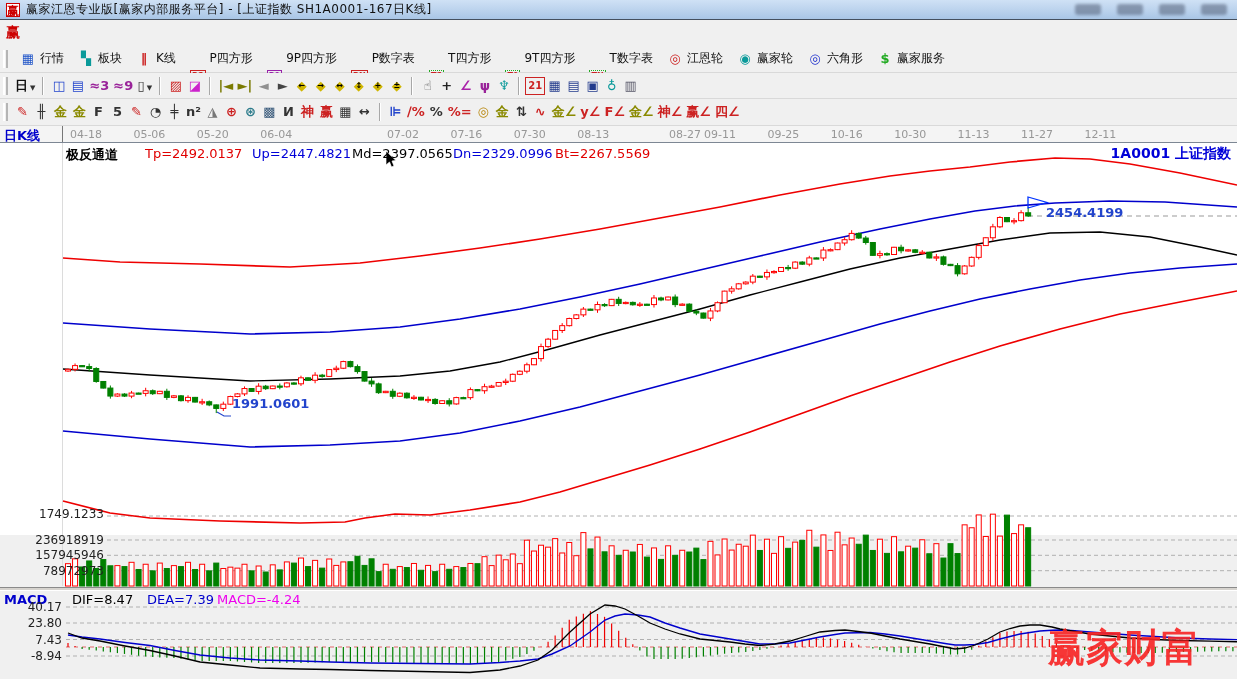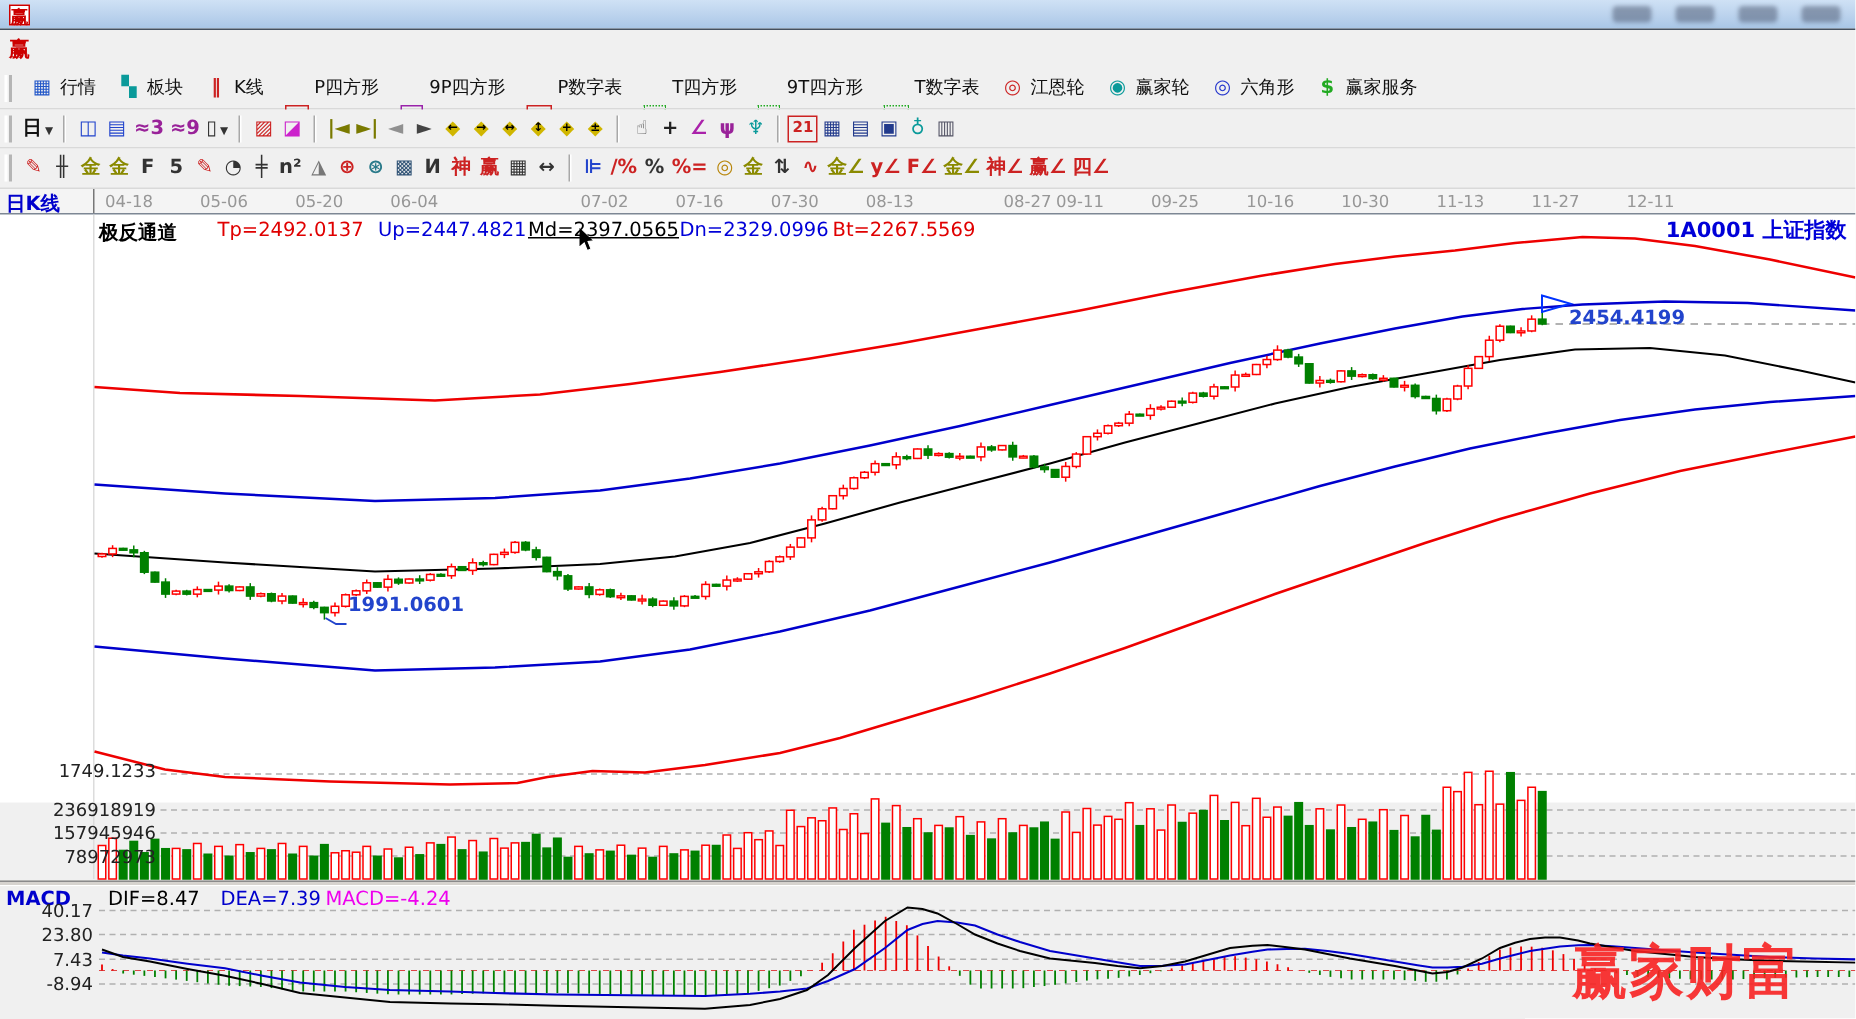--- a/index.html
+++ b/index.html
@@ -48,40 +48,41 @@
   .datelabel { position:absolute; top:2px; transform:translateX(-50%); font-size:11px; color:#979797; }
 
   
   .chartarea { position:absolute; left:0; top:142px; width:1237px; height:393px; background:#fff;
     border-top:1px solid #7d8794; }
   .chartarea svg { position:absolute; left:0; top:0; }
   .lbl { position:absolute; white-space:nowrap; }
   .ind-title { font-size:13px; color:#000; font-weight:bold; }
   .v-red  { font-size:13px; color:#e00000; }
   .v-blue { font-size:13px; color:#0000d8; }
-  .v-blk  { font-size:13px; color:#000;text-decoration:underline; }
+  .v-blk  { font-size:13px; color:#000; }
   .symbol { font-size:14px; font-weight:bold; color:#0000d8; }
   .pricelbl { font-size:13px; font-weight:bold; color:#2244cc; }
   .axisnum { font-size:12px; color:#222; text-align:right; }
   .macd-title { font-size:13px; font-weight:bold; color:#0000cc; }
   .macd-dif { font-size:13px; color:#000; }
   .macd-dea { font-size:13px; color:#0000cc; }
   .macd-val { font-size:13px; color:#ee00ee; }
   .sep-bar { position:absolute; left:0; top:444px; width:1237px; height:4px; background:#d6d3ce;
     border-top:1px solid #8a8a8a; border-bottom:1px solid #fff; }
   .watermark { position:absolute; left:1048px; top:482px; font-size:37px; font-weight:bold;
     color:#f82222; opacity:.9; letter-spacing:1px; transform:scaleY(1.05); }
 </style>
 </head>
 <body>
 
 <div class="screen">
 
   <div class="titlebar">
     <span class="app-ico">赢</span>
+    <span class="title-text">赢家江恩专业版[赢家内部服务平台] - [上证指数  SH1A0001-167日K线]</span>
     <div class="win-btns">
       <div class="win-btn"></div>
       <div class="win-btn"></div>
       <div class="win-btn"></div>
       <div class="win-btn"></div>
     </div>
   </div>
 
   <div class="menubar">
     <span class="menu-ico">赢</span>

